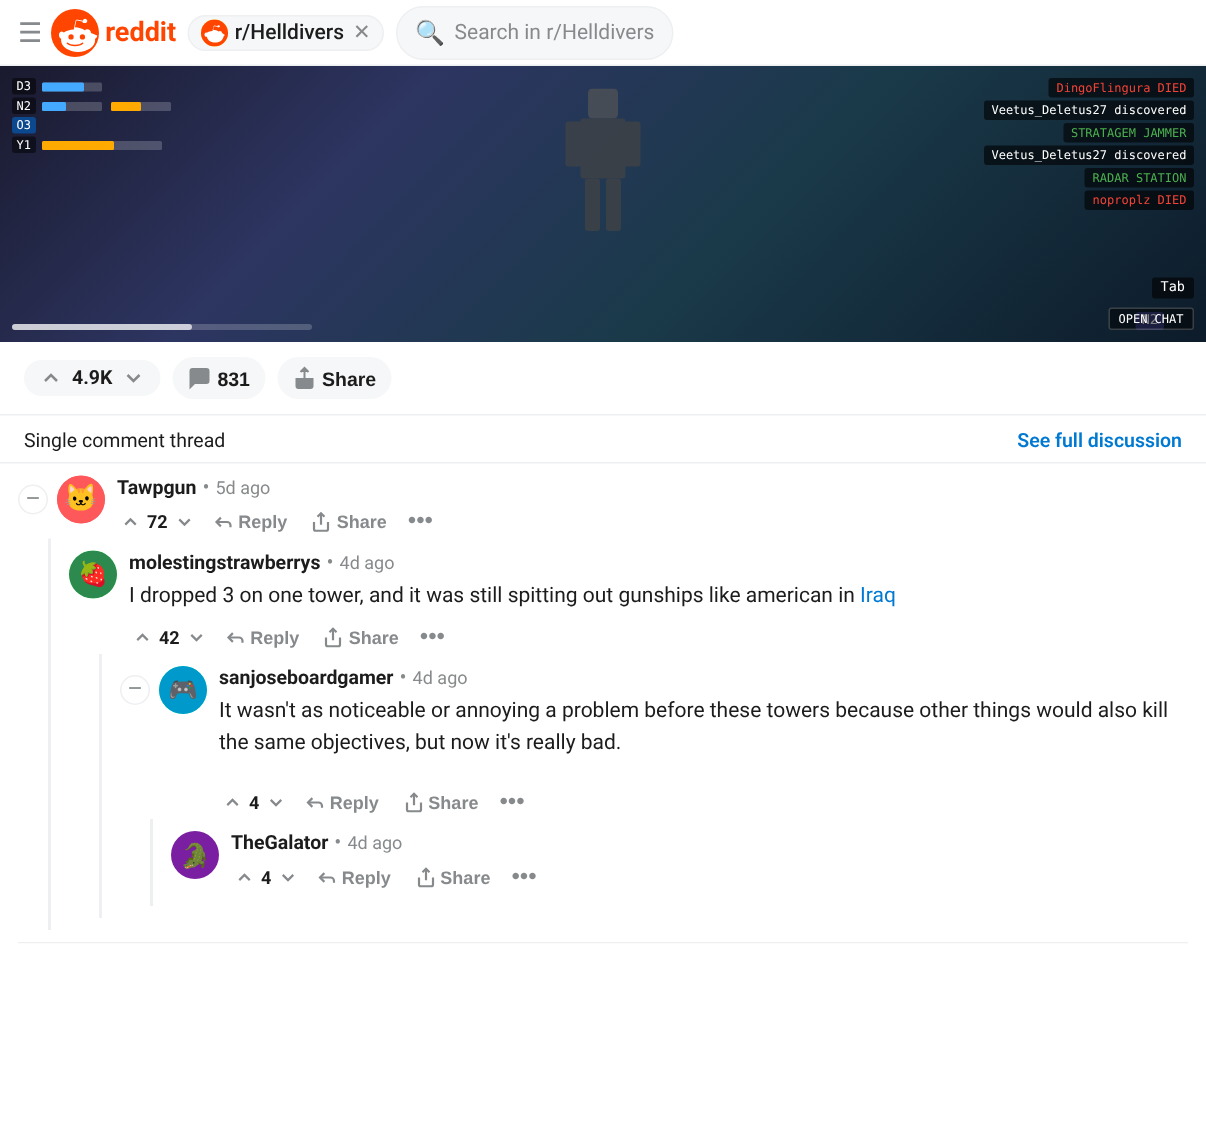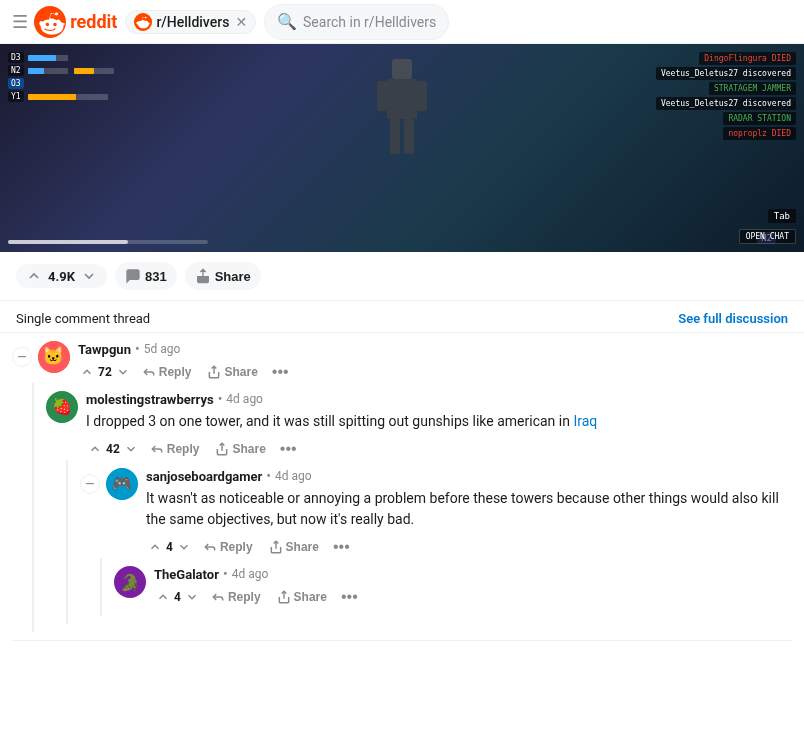--- a/index.html
+++ b/index.html
@@ -80,21 +80,21 @@
       display: flex; align-items: center; justify-content: center;
       font-size: 10px;
     }
     .subreddit-pill-name { font-size: 14px; font-weight: 500; }
     .pill-close { color: #878a8c; cursor: pointer; font-size: 14px; margin-left: 2px; }
     .search-placeholder { color: #878a8c; font-size: 14px; }
 
     
     .video-container {
       width: 100%;
-      height: 208px;
+      height: 184px;
       background: #1a1a2e;
       position: relative;
       overflow: hidden;
     }
     .video-bg {
       width: 100%;
       height: 100%;
       background: linear-gradient(135deg, #1a1a2e 0%, #2d3561 30%, #1a3a4a 60%, #0d1b2a 100%);
       position: relative;
     }
@@ -589,21 +589,21 @@
                       <circle cx="16" cy="16" r="16" fill="#0099cc"></circle>
                       <text x="16" y="21" text-anchor="middle" font-size="16">🎮</text>
                     </svg>
                 </div>
                 <div class="comment-content">
                   <div class="comment-meta">
                     <span class="comment-author">sanjoseboardgamer</span>
                     <span class="dot">•</span>
                     <span class="comment-time">4d ago</span>
                   </div>
-                  <div class="comment-text" style="margin-bottom:6px;">
+                  <div class="comment-text" style="margin-bottom:18px;">
                     It wasn't as noticeable or annoying a problem before these towers because other things would also kill the same objectives, but now it's really bad.
                   </div>
                   <div class="comment-actions">
                     <div class="mini-vote-widget">
                       <button class="mini-vote-btn">
                         <svg width="14" height="14" viewBox="0 0 24 24" fill="none" stroke="#878a8c" stroke-width="2.5">
                             <polyline points="18 15 12 9 6 15"></polyline>
                           </svg>
                       </button>
                       <span class="mini-vote-count">4</span>

